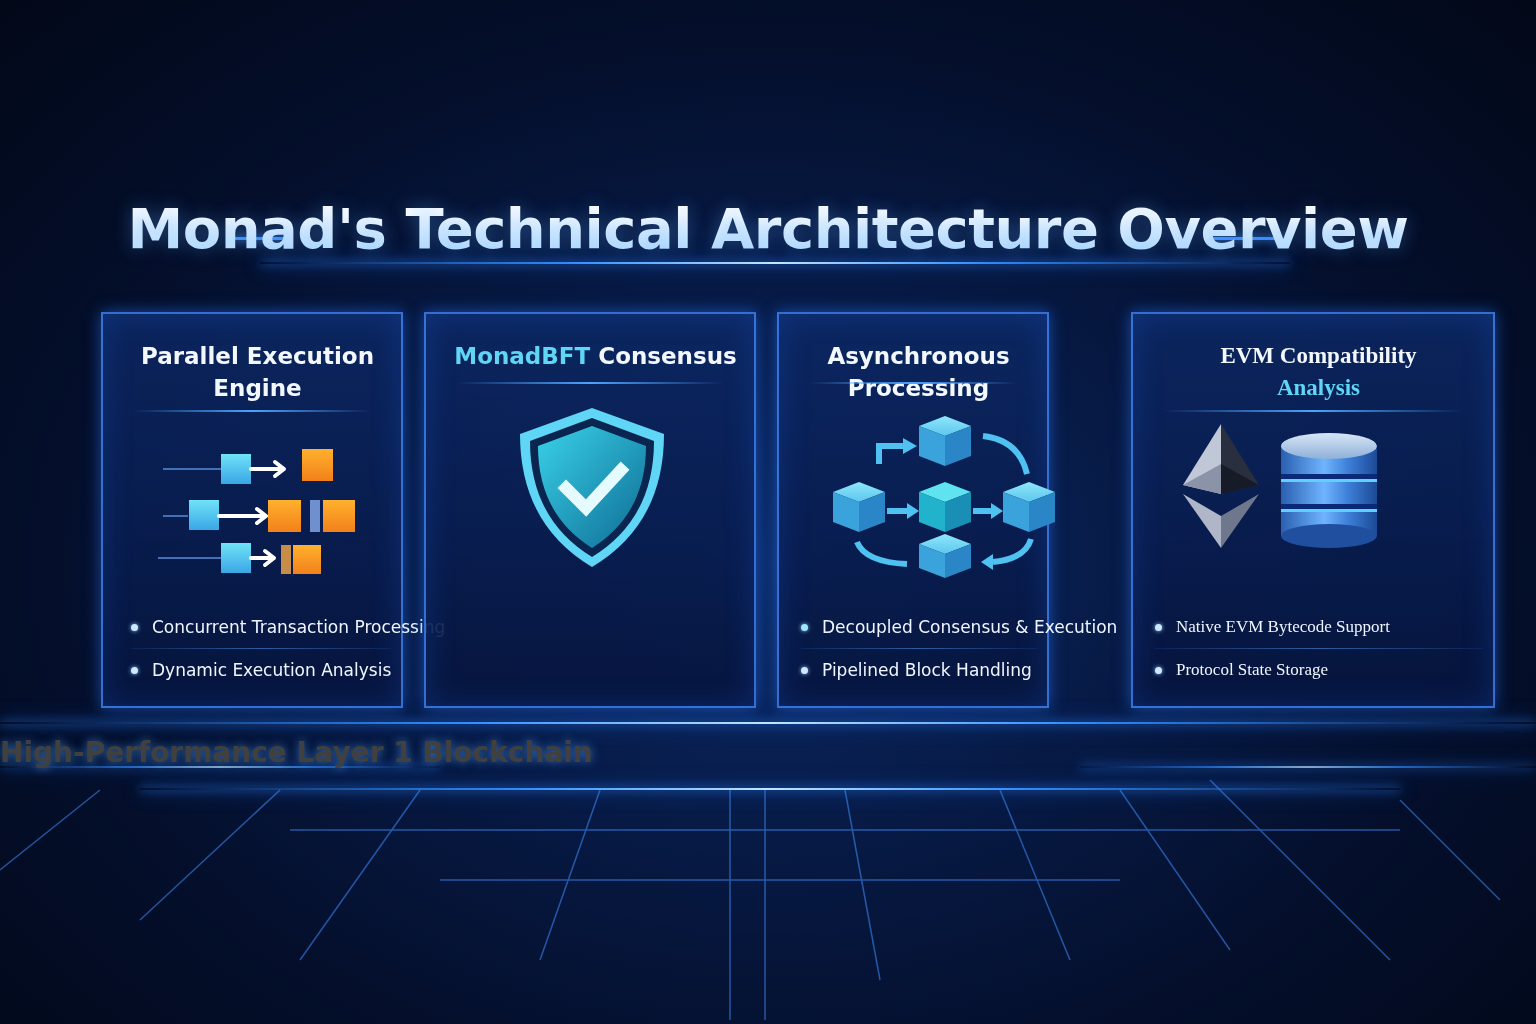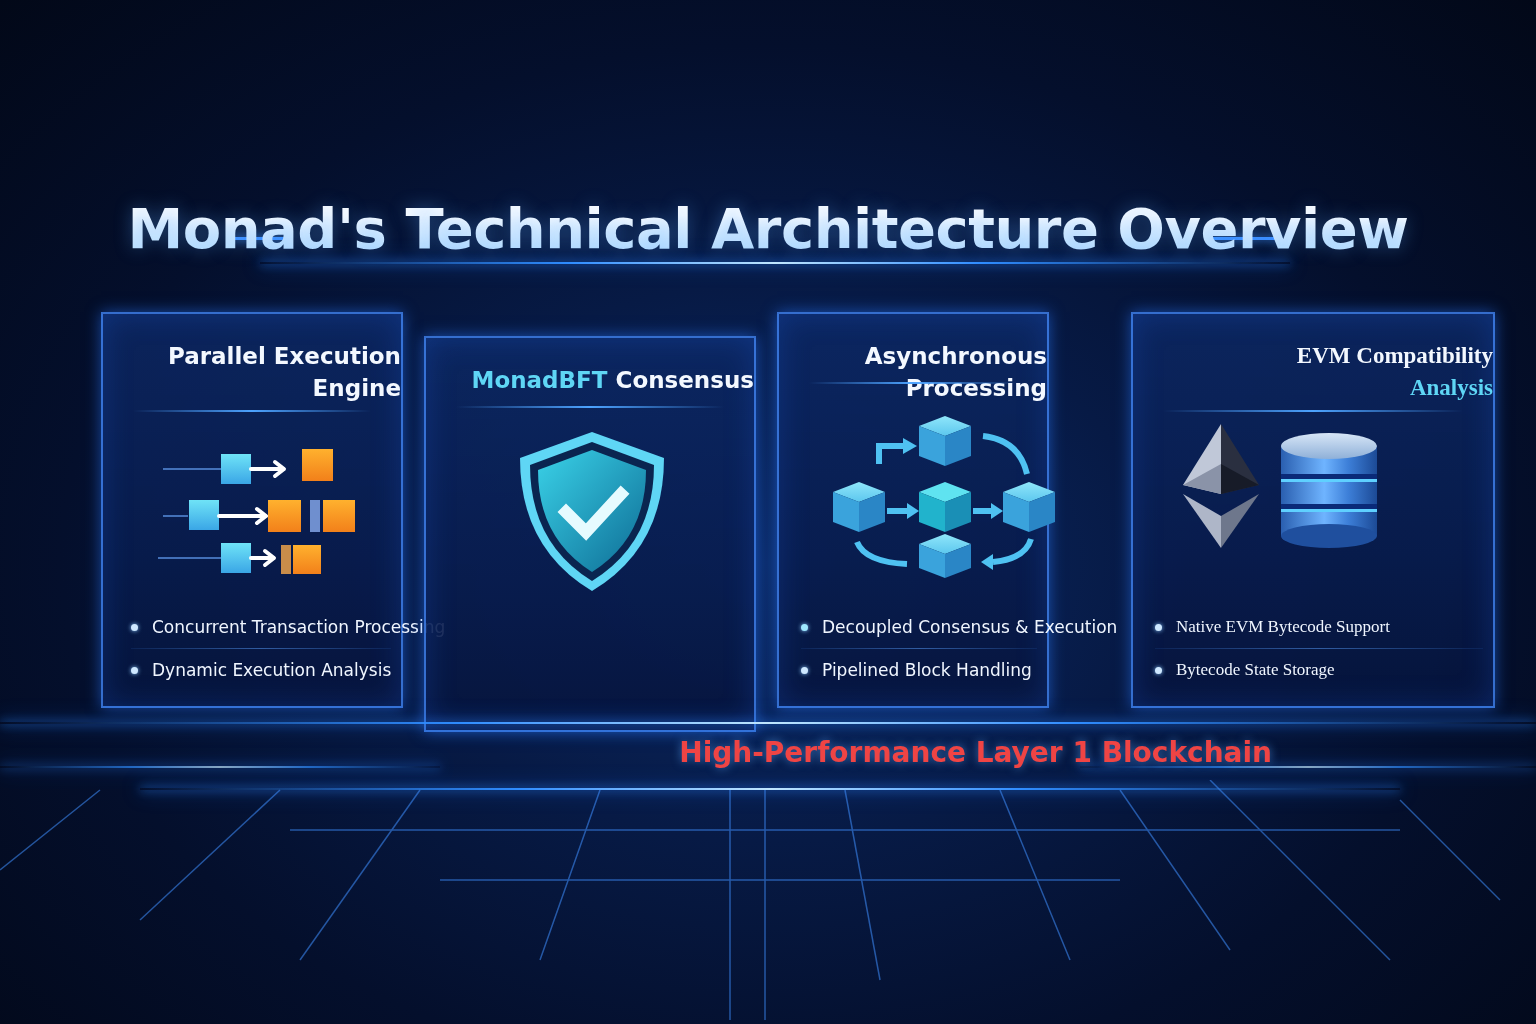--- a/index.html
+++ b/index.html
@@ -23,39 +23,39 @@
   }
   .title-dash { position: absolute; top: 237px; height: 3px; background: #3a8dff; box-shadow: 0 0 8px #3a8dff; }
   .card {
     position: absolute; top: 312px; height: 396px;
     border: 2px solid rgba(70,140,255,0.75);
     background: linear-gradient(180deg, rgba(12,40,100,0.85) 0%, rgba(8,28,78,0.9) 60%, rgba(6,20,60,0.9) 100%);
     box-shadow: 0 0 14px rgba(40,120,255,0.55), inset 0 0 30px rgba(30,100,230,0.25);
     box-sizing: border-box;
   }
   .card-title {
-    position: absolute; top: 26px; left: 11px; right: 0; text-align: right;
+    position: absolute; top: 26px; left: 11px; right: 0; text-align: center;
     font-size: 23px; font-weight: bold; line-height: 32px; color: #f3f8ff;
   }
   .accent { color: #5fd6f5; }
   .card-sep {
     position: absolute; top: 96px; left: 30px; right: 30px; height: 2px;
     background: linear-gradient(90deg, rgba(60,140,255,0) 0%, #4da3ff 50%, rgba(60,140,255,0) 100%);
   }
   .icon-area { position: absolute; top: 110px; left: 0; right: 0; height: 170px; }
   .bullets { position: absolute; top: 292px; left: 28px; right: 10px; }
   .bullet {
     display: flex; align-items: center; height: 42px; font-size: 17px; color: #f0f6ff;
     white-space: nowrap;
   }
   .bullet .dot { width: 7px; height: 7px; border-radius: 50%; background: #cfe8ff; margin-right: 14px; flex: none; box-shadow: 0 0 4px #8ccaff; }
   .bullet-sep { height: 1px; background: linear-gradient(90deg, rgba(60,140,255,0.1), rgba(90,160,255,0.5), rgba(60,140,255,0.1)); }
   .footer {
-    position: absolute; top: 736px; left: 0; width: 1272px; text-align: right;
-    font-size: 28px; font-weight: bold; color: #ef4444; text-shadow: 0 0 10px rgba(90,170,255,0.6);
+    position: absolute; top: 736px; left: 0; width: 1272px; text-align: left;
+    font-size: 28px; font-weight: bold; color: #404040; text-shadow: 0 0 10px rgba(90,170,255,0.6);
   }
   .floor { position: absolute; left: 0; top: 780px; width: 1536px; height: 244px; overflow: hidden; }
 </style>
 </head>
 <body>
 
 <div class="title-dash" style="left:232px;width:52px;"></div>
 <div class="title-dash" style="left:1212px;width:70px;"></div>
 <div class="title">Monad's Technical Architecture Overview</div>
 <div class="glow-line" style="top:262px;left:260px;width:1030px;"></div>
@@ -108,21 +108,21 @@
         <span>Concurrent Transaction Processing</span>
       </div>
     <div class="bullet-sep"></div>
     <div class="bullet">
         <span class="dot"></span>
         <span>Dynamic Execution Analysis</span>
       </div>
   </div>
 </div>
 
-<div class="card" style="left:424px;width:332px;margin-top:24px;">
+<div class="card" style="left:424px;width:332px;">
   <div class="card-title" style="top:26px;">
     <span class="accent">MonadBFT</span><span style="white-space:pre;"> Consensus</span>
   </div>
   <div class="card-sep" style="top:68px;"></div>
   <div class="icon-area" style="top:90px;">
     <svg width="332" height="170" viewBox="0 0 332 170">
       <defs>
         <linearGradient id="sh" x1="0" y1="0" x2="1" y2="1">
             <stop offset="0" stop-color="#3ad2e8"></stop>
             <stop offset="1" stop-color="#0d6b94"></stop>
@@ -244,21 +244,21 @@
     </svg>
   </div>
   <div class="bullets" style="left:22px;">
     <div class="bullet">
         <span class="dot"></span>
         <span>Native EVM Bytecode Support</span>
       </div>
     <div class="bullet-sep"></div>
     <div class="bullet">
         <span class="dot"></span>
-        <span>Bytecode State Storage</span>
+        <span>Protocol State Storage</span>
       </div>
   </div>
 </div>
 
 <div class="glow-line" style="top:722px;left:0;width:1536px;"></div>
 <div class="glow-line" style="top:766px;left:0;width:440px;opacity:0.7;"></div>
 <div class="glow-line" style="top:766px;left:1080px;width:456px;opacity:0.7;"></div>
 <div class="glow-line" style="top:788px;left:140px;width:1260px;"></div>
 
 <div class="footer">High-Performance Layer 1 Blockchain</div>

